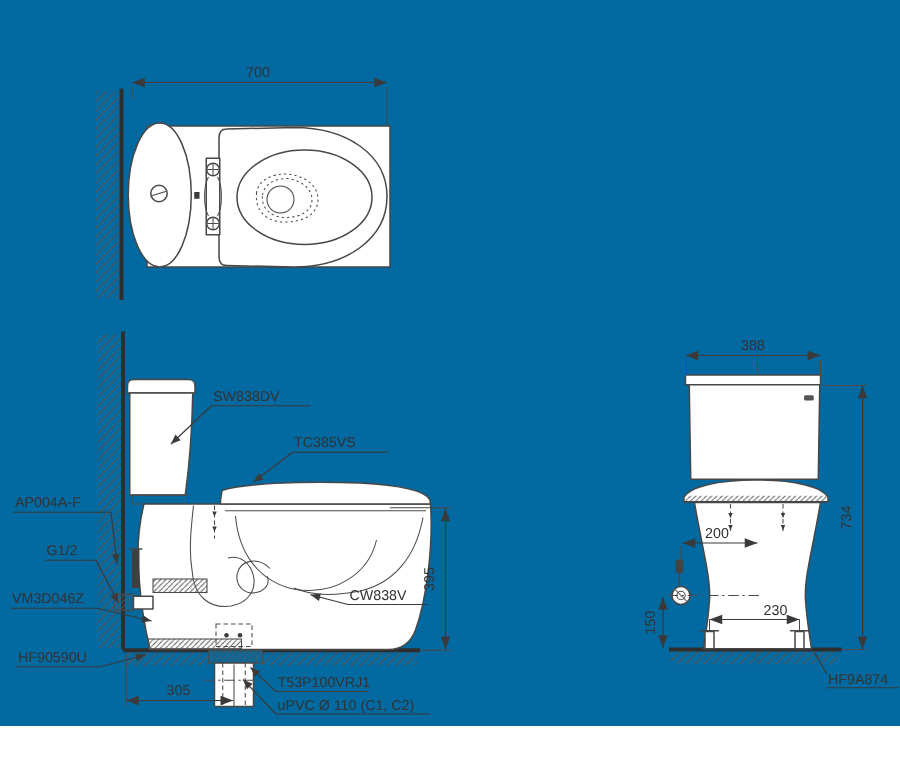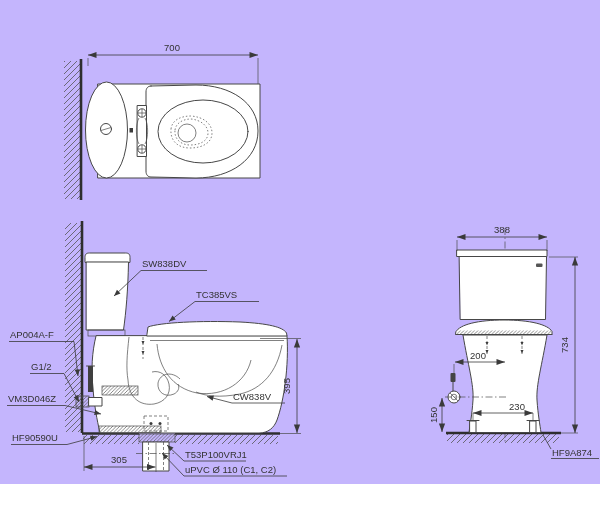--- a/index.html
+++ b/index.html
@@ -1,16 +1,16 @@
 <!DOCTYPE html>
 <html><head>
 <meta charset="utf-8">
 <style>
   html,body{margin:0;padding:0;background:#ffffff;}
-  .stage{position:relative;width:600px;height:484px;background:#c4b5fd;overflow:hidden;}
+  .stage{position:relative;width:600px;height:484px;background:#0369a1;overflow:hidden;}
   svg{display:block;}
   svg text{font-family:"Liberation Sans","DejaVu Sans",sans-serif;font-size:9.5px;fill:#333333;}
   svg .dimtxt{font-size:9.5px;fill:#333333;}
   .ln{stroke:#474747;stroke-width:1;fill:none;stroke-linecap:round;stroke-linejoin:round;}
   .thin{stroke:#4a4a4a;stroke-width:0.7;fill:none;}
   .thick{stroke:#2e2e2e;stroke-width:2.6;fill:none;}
   .dim{stroke:#3a3a3a;stroke-width:0.8;fill:none;}
   .ext{stroke:#4a4a4a;stroke-width:0.7;fill:none;}
   .white{fill:#ffffff;}
   .dash{stroke-dasharray:3,2;}

